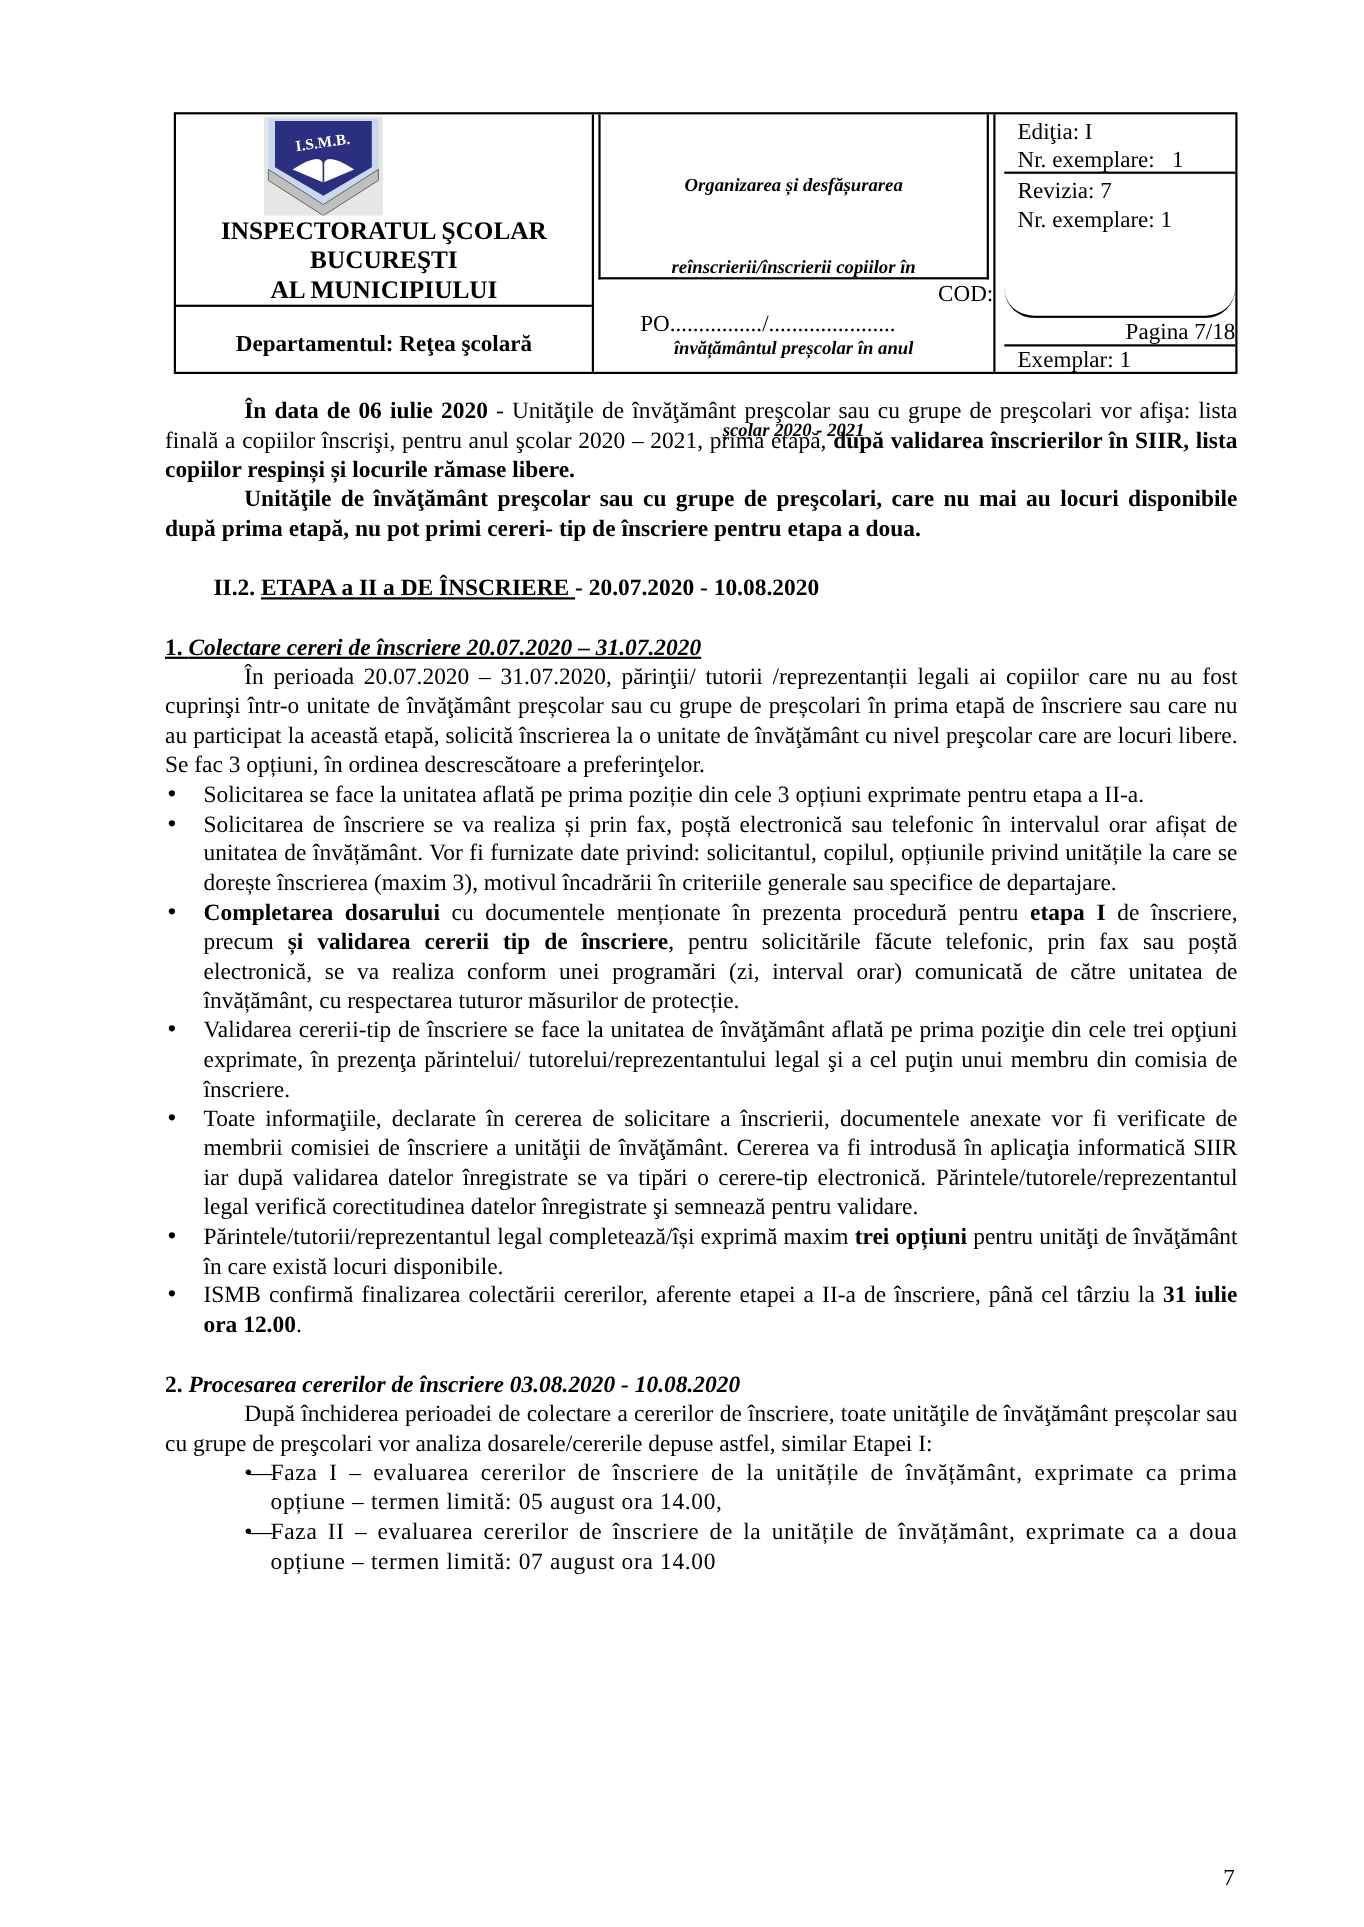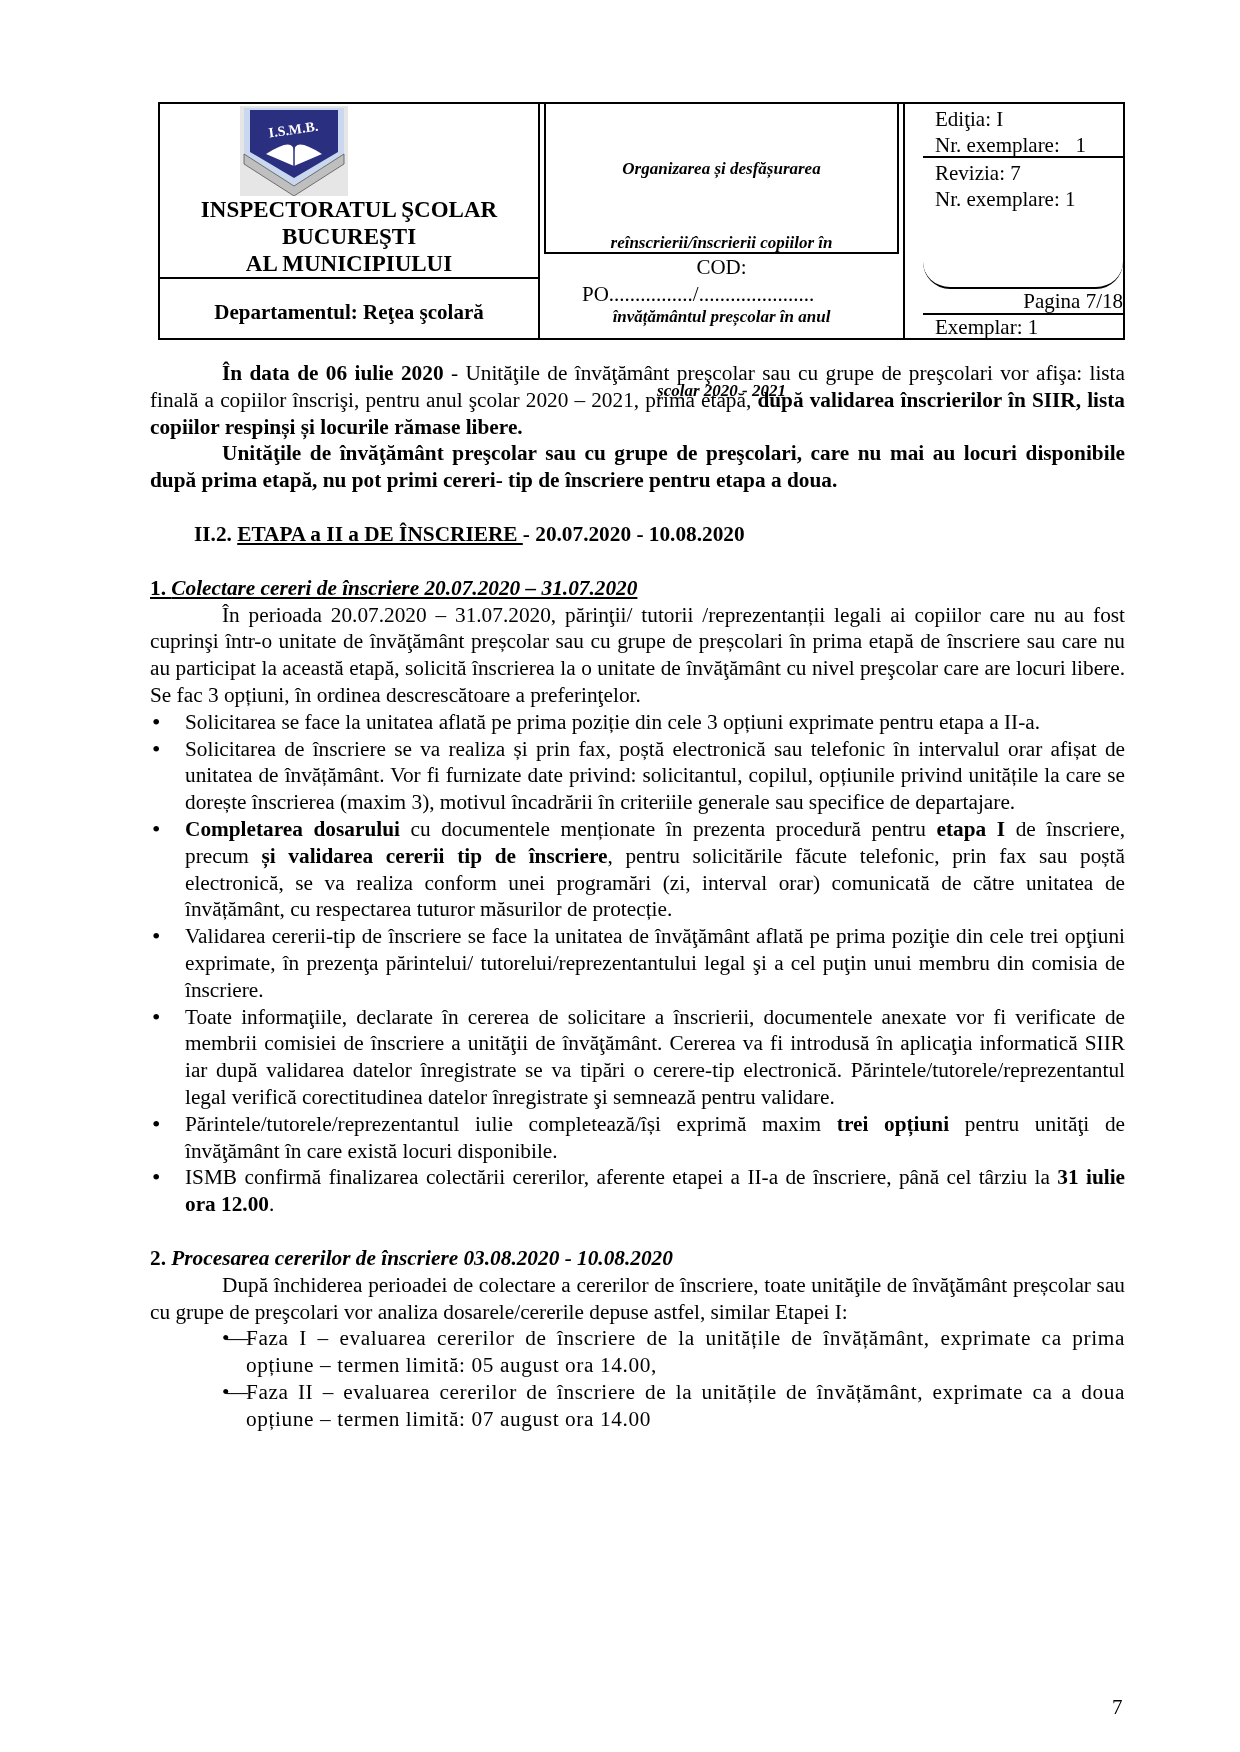--- a/index.html
+++ b/index.html
@@ -15,24 +15,24 @@
   .hdr .c-left { position: absolute; left: 0; top: 0; width: 380px; height: 100%; border-right: 2px solid #000; box-sizing: border-box; }
   .hdr .logo-cell { position: absolute; left: 0; top: 0; width: 100%; height: 175px; border-bottom: 2px solid #000; box-sizing: border-box; }
   .logo { position: absolute; left: 80px; top: 2px; width: 108px; height: 90px; background: #eaeaea; }
   .logo svg { width: 108px; height: 90px; display: block; }
   .inst-name { position: absolute; left: 0; right: 0; top: 92px; text-align: center; font-weight: bold; font-size: 23px; line-height: 27px; }
   .dept { position: absolute; left: 0; right: 0; top: 196px; text-align: center; font-weight: bold; font-size: 21px; }
   .hdr .c-mid { position: absolute; left: 380px; top: 0; width: 365px; height: 100%; border-right: 2px solid #000; box-sizing: border-box; }
   .title-box { position: absolute; left: 4px; top: 0; width: 355px; height: 150px; border: 2px solid #000; border-top: none; box-sizing: border-box; text-align: center; padding-top: 4px; }
   .title-box .t1 { font-weight: bold; font-size: 21px; line-height: 26px; }
   .title-box .t2 { font-weight: bold; font-style: italic; font-size: 17px; line-height: 26px; margin-top: 48px; }
-  .cod { position: absolute; left: 0; right: 0; top: 150px; text-align: center; font-size: 21px; line-height: 26px; }
+  .cod { position: absolute; left: 0; right: 0; top: 150px; text-align: right; font-size: 21px; line-height: 26px; }
   .po { position: absolute; left: 42px; top: 178px; font-size: 21px; }
   .hdr .c-right { position: absolute; left: 745px; top: 0; width: 218px; height: 100%; }
-  .r-row { position: absolute; left: 18px; right: 0; border-bottom: 2px solid #000; box-sizing: border-box; padding-left: 12px; font-size: 21px; line-height: 26px; }
+  .r-row { position: absolute; left: 8px; right: 0; border-bottom: 2px solid #000; box-sizing: border-box; padding-left: 12px; font-size: 21px; line-height: 26px; }
   .r1 { top: 0; height: 54px; padding-top: 2px; }
   .r2 { top: 54px; height: 131px; padding-top: 2px; border-radius: 27px; }
   .r3 { top: 185px; height: 26px; text-align: right; padding-left: 0; line-height: 24px; }
   .r4 { top: 211px; height: 16px; border-bottom: none; line-height: 24px; }
 
   
   .page-body { position: absolute; left: 150px; top: 360px; width: 975px; font-size: 21.3px; line-height: 26.8px; }
   .p { text-align: justify; margin: 0; }
   .indent { text-indent: 72px; }
   .b { font-weight: bold; }
@@ -107,21 +107,21 @@
 
   <div class="sub-head" style="text-decoration:underline;"><span class="b">1. </span><span class="b i">Colectare cereri de înscriere 20.07.2020 – 31.07.2020</span></div>
   <p class="p indent">În perioada 20.07.2020 – 31.07.2020, părinţii/ tutorii /reprezentanții legali ai copiilor care nu au fost cuprinşi într-o unitate de învăţământ preșcolar sau cu grupe de preșcolari în prima etapă de înscriere sau care nu au participat la această etapă, solicită înscrierea la o unitate de învăţământ cu nivel preşcolar care are locuri libere. Se fac 3 opțiuni, în ordinea descrescătoare a preferinţelor.</p>
 
   <ul class="bul">
     <li>Solicitarea se face la unitatea aflată pe prima poziție din cele 3 opțiuni exprimate pentru etapa a II-a.</li>
     <li>Solicitarea de înscriere se va realiza și prin fax, poștă electronică sau telefonic în intervalul orar afișat de unitatea de învățământ.  Vor fi furnizate date privind: solicitantul, copilul, opțiunile privind unitățile la care se dorește înscrierea (maxim 3), motivul încadrării în criteriile generale sau specifice de departajare.</li>
     <li><span class="b">Completarea dosarului</span><span> cu documentele menționate în prezenta procedură pentru </span><span class="b">etapa I</span><span> de înscriere, precum </span><span class="b">și validarea cererii tip de înscriere</span><span>, pentru solicitările făcute telefonic, prin fax sau poștă electronică, se va realiza conform unei programări (zi, interval orar) comunicată de către unitatea de învățământ, cu respectarea tuturor măsurilor de protecție.</span></li>
     <li>Validarea cererii-tip de înscriere se face la unitatea de învăţământ aflată pe prima poziţie din cele trei opţiuni exprimate, în prezenţa părintelui/ tutorelui/reprezentantului legal şi a cel puţin unui membru din comisia de înscriere.</li>
     <li>Toate informaţiile, declarate în cererea de solicitare a înscrierii, documentele anexate vor fi verificate de membrii comisiei de înscriere a unităţii de învăţământ. Cererea va fi introdusă în aplicaţia informatică SIIR iar după validarea datelor înregistrate se va tipări o cerere-tip electronică. Părintele/tutorele/reprezentantul legal  verifică corectitudinea datelor înregistrate şi semnează pentru validare.</li>
-    <li><span>Părintele/tutorele/reprezentantul iulie completează/își exprimă maxim </span><span class="b">trei opțiuni</span><span> pentru unităţi de învăţământ în care există locuri disponibile.</span></li>
+    <li><span>Părintele/tutorii/reprezentantul legal completează/își exprimă maxim </span><span class="b">trei opțiuni</span><span> pentru unităţi de învăţământ în care există locuri disponibile.</span></li>
     <li><span>ISMB confirmă finalizarea colectării cererilor, aferente etapei a II-a de înscriere, până cel târziu la </span><span class="b">31 iulie ora 12.00</span><span>.</span></li>
   </ul>
 
   <div class="sub-head" style="margin-top:27px;"><span class="b">2. </span><span class="b i">Procesarea cererilor de înscriere 03.08.2020 - 10.08.2020</span></div>
   <p class="p indent">După închiderea perioadei de colectare a cererilor de înscriere, toate unităţile de învăţământ preșcolar sau cu grupe de  preşcolari vor analiza dosarele/cererile depuse astfel, similar Etapei I:</p>
 
   <ul class="faze">
     <li>Faza I – evaluarea cererilor de înscriere de la unitățile de învățământ, exprimate ca prima opțiune – termen limită: 05 august ora 14.00,</li>
     <li>Faza II  – evaluarea cererilor de înscriere de la unitățile de învățământ, exprimate ca a doua opțiune – termen limită: 07 august ora 14.00</li>
   </ul>

